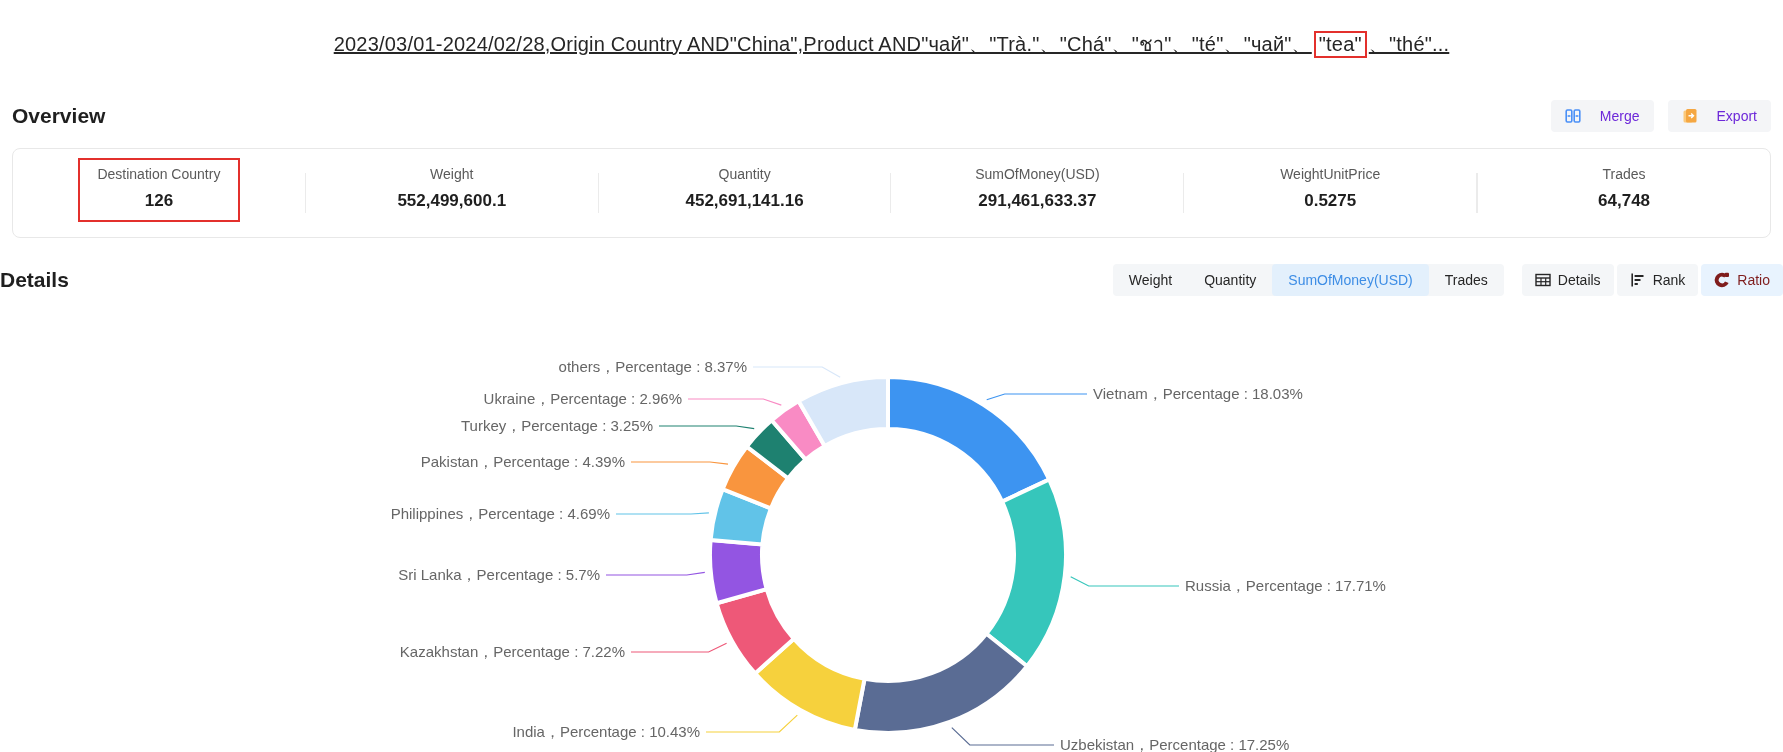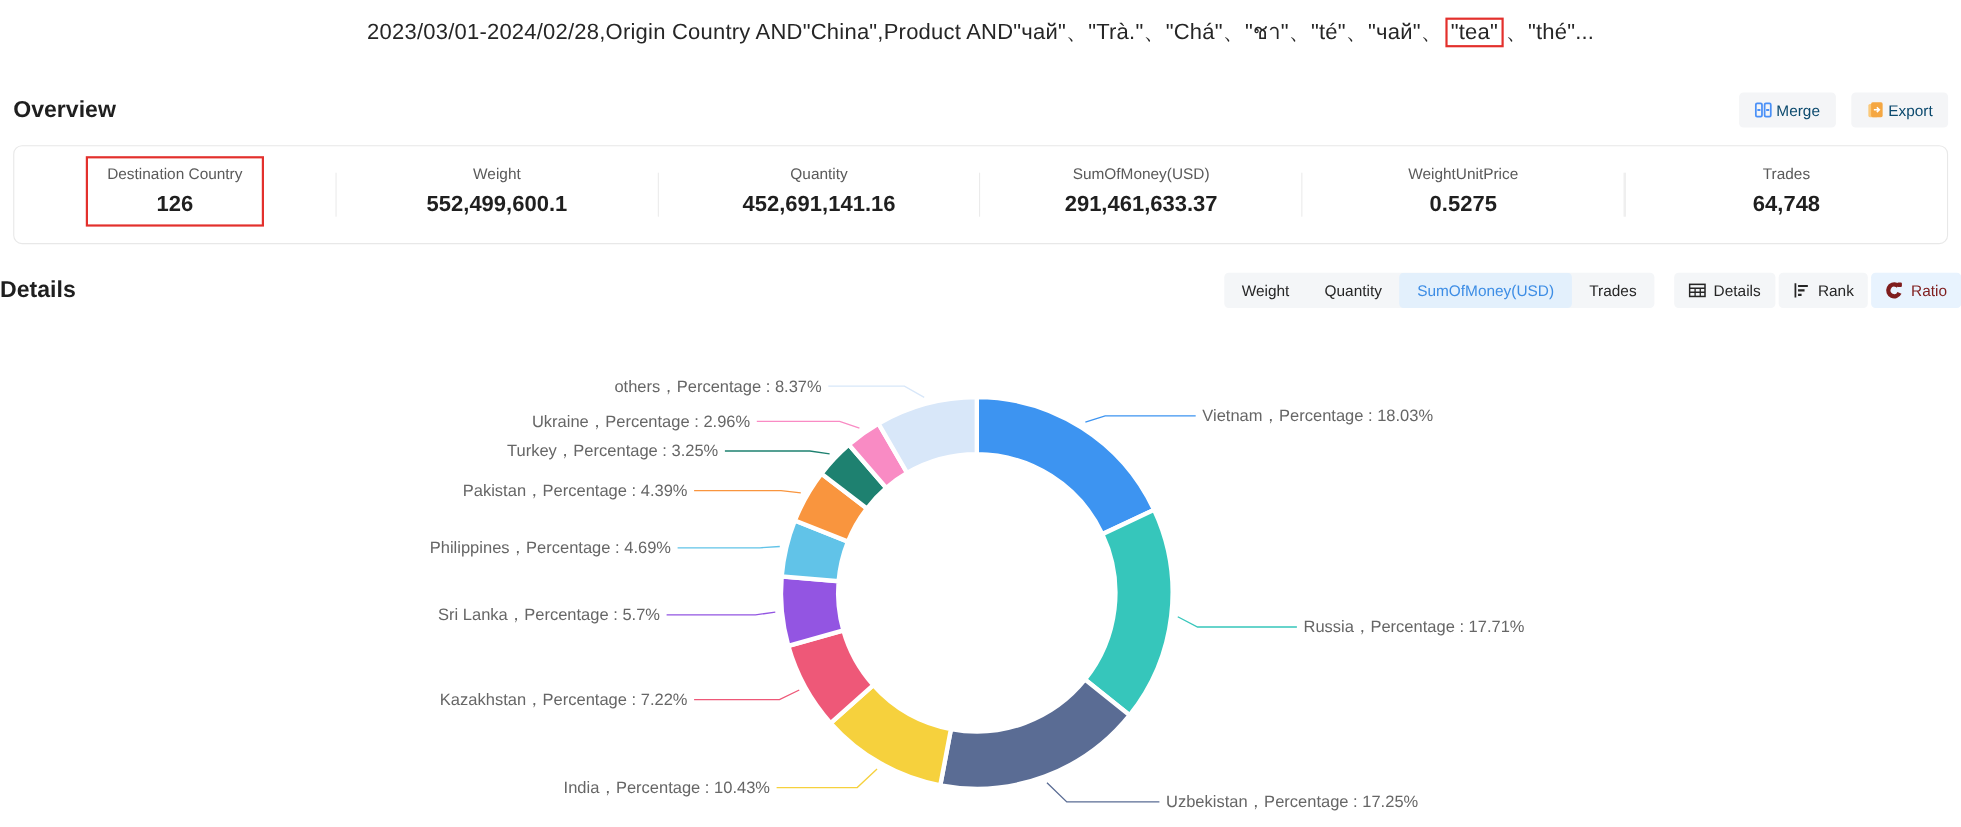--- a/index.html
+++ b/index.html
@@ -1,30 +1,30 @@
 <!DOCTYPE html>
 <html><head>
 <meta charset="utf-8">
 <style>
   html,body{margin:0;padding:0;background:#fff;}
   body{font-family:"Liberation Sans",sans-serif;}
   .page{position:relative;width:1783px;height:752px;overflow:hidden;background:#fff;}
-  .title-bar{padding-top:12px;text-align:center;font-size:20px;color:#262626;letter-spacing:.2px;}
+  .title-bar{padding-top:28px;text-align:center;font-size:20px;color:#262626;letter-spacing:.2px;text-decoration:underline;}
   .hl-box{display:inline-block;border:2px solid #E3302C;padding:0 3px;margin:0 2px;line-height:1.15;}
   .section-row{display:flex;justify-content:space-between;align-items:center;margin:40px 12px 0;}
   h2{margin:0;font-size:21px;color:#1f1f1f;font-weight:700;}
   .actions{display:flex;gap:14px;}
-  .btn{display:flex;align-items:center;gap:4px;background:#F4F5F7;border:none;border-radius:4px;
-       padding:8px 14px;font-size:14px;color:#0c4a6e;font-family:inherit;cursor:pointer;}
+  .btn{display:flex;align-items:center;gap:19px;background:#F4F5F7;border:none;border-radius:4px;
+       padding:8px 14px;font-size:14px;color:#6d28d9;font-family:inherit;cursor:pointer;}
   .btn svg{display:block;}
   .stat-card{display:flex;align-items:stretch;margin:16px 12px 0;height:90px;
              border:1px solid #E8E8E8;border-radius:8px;box-sizing:border-box;background:#fff;}
   .stat{flex:1;position:relative;text-align:center;padding-top:17px;}
   .stat-label{font-size:14px;color:#5A5A5A;margin-bottom:9px;}
-  .stat-value{font-size:20px;font-weight:700;color:#1F1F1F;}
+  .stat-value{font-size:17px;font-weight:700;color:#1F1F1F;}
   .divider{width:1px;background:#EBEBEB;margin:24px 0;}
   .red-frame{position:absolute;left:50%;transform:translateX(-50%);top:9px;width:162px;height:64px;
              border:2px solid #E3302C;box-sizing:border-box;pointer-events:none;}
   .details-row{display:flex;justify-content:space-between;align-items:center;margin:26px 0 0;}
   .tabsets{display:flex;gap:18px;align-items:center;}
   .metric-tabs{display:flex;background:#F4F6F8;border-radius:4px;overflow:hidden;}
   .mtab{padding:8px 16px;font-size:14px;color:#262626;border-radius:4px;cursor:pointer;white-space:nowrap;}
   .mtab.active{background:#E3F0FC;color:#3D8DE5;}
   .view-tabs{display:flex;gap:3px;}
   .vtab{display:flex;align-items:center;gap:7px;background:#F4F6F8;border-radius:4px;

